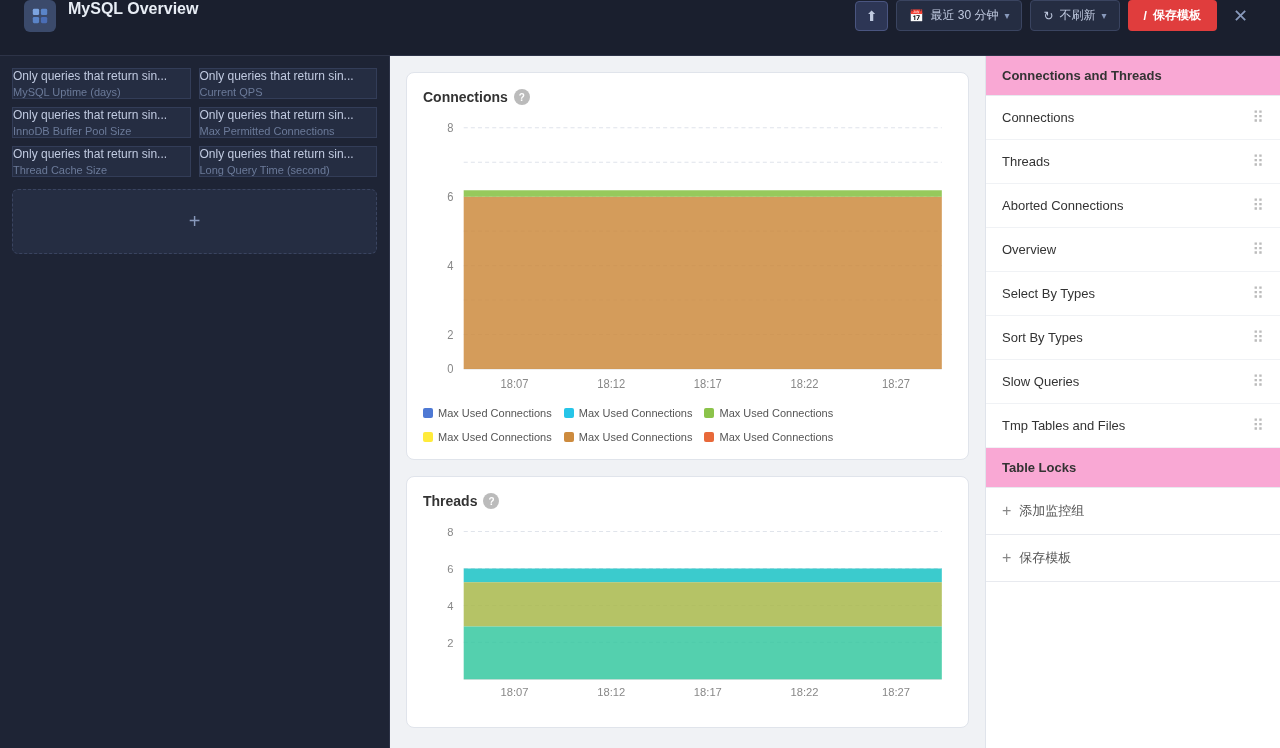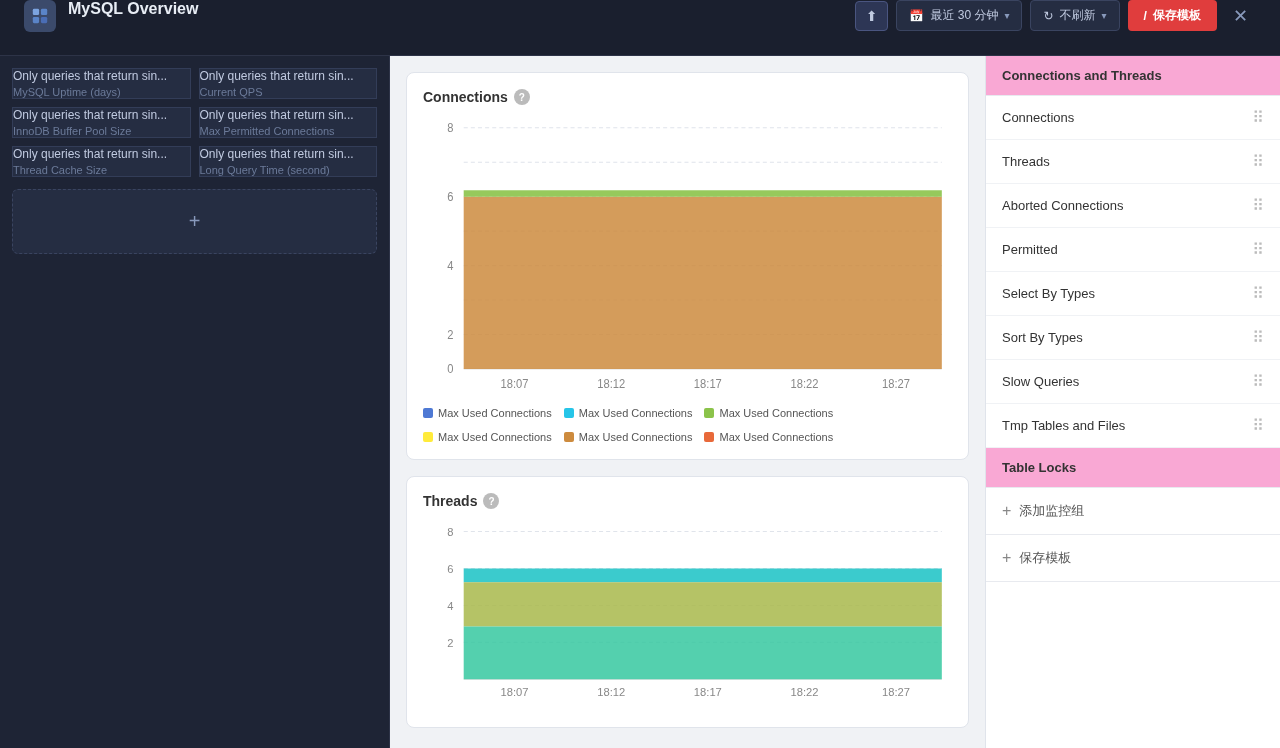--- a/index.html
+++ b/index.html
@@ -324,21 +324,21 @@
     <div class="right-item">
       <span class="right-item-label">Threads</span>
       <span class="right-item-drag">⠿</span>
     </div>
     <div class="right-item">
       <span class="right-item-label">Aborted Connections</span>
       <span class="right-item-drag">⠿</span>
     </div>
 
     <div class="right-item">
-      <span class="right-item-label">Permitted</span>
+      <span class="right-item-label">Overview</span>
       <span class="right-item-drag">⠿</span>
     </div>
     <div class="right-item">
       <span class="right-item-label">Select By Types</span>
       <span class="right-item-drag">⠿</span>
     </div>
     <div class="right-item">
       <span class="right-item-label">Sort By Types</span>
       <span class="right-item-drag">⠿</span>
     </div>

